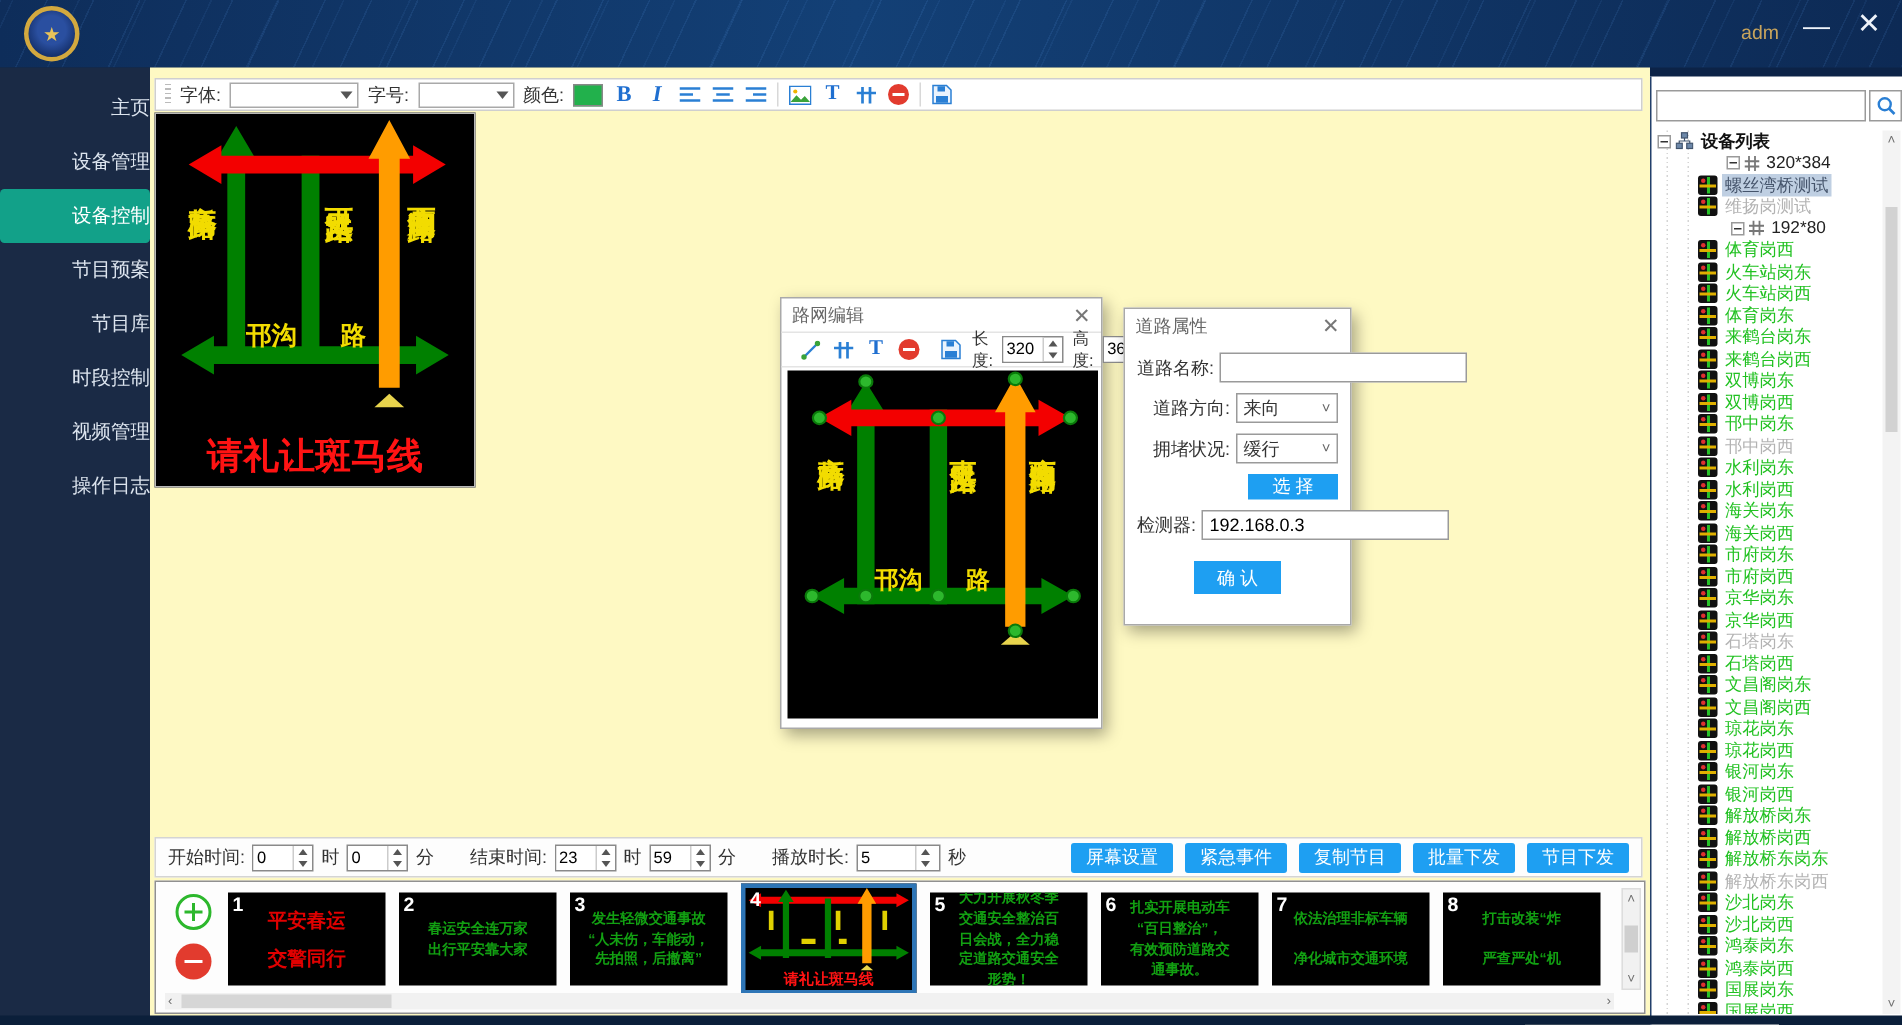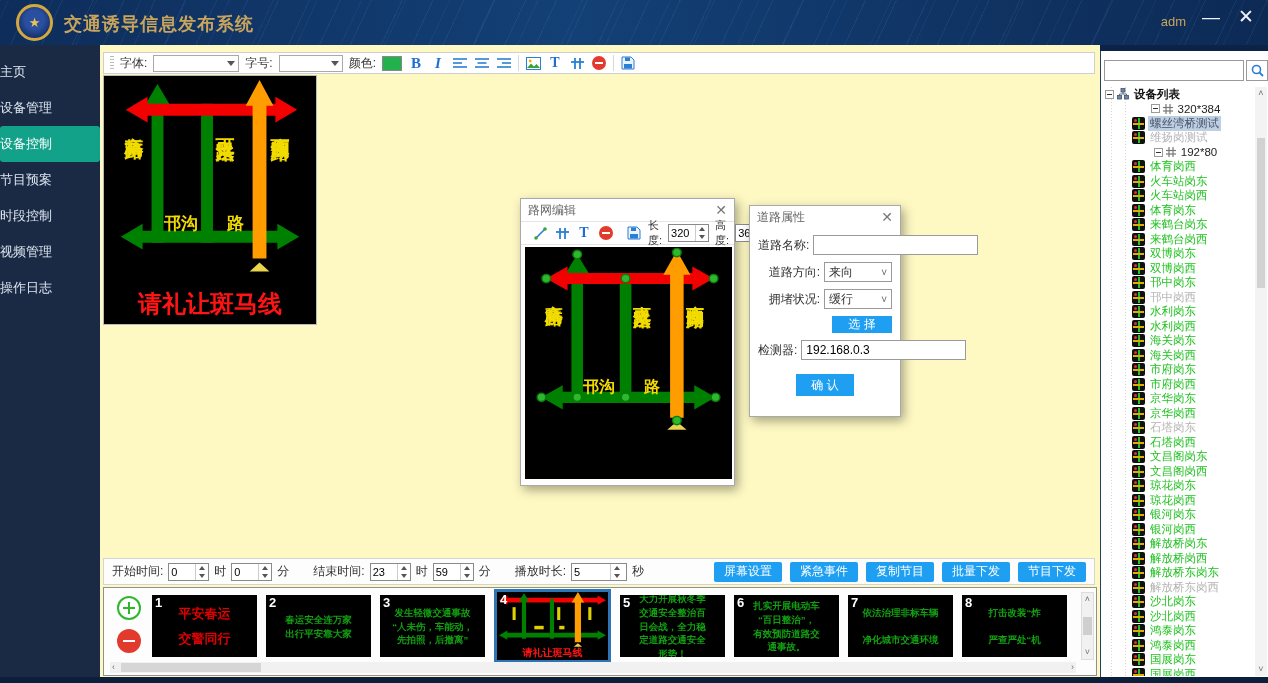--- a/index.html
+++ b/index.html
@@ -18,21 +18,21 @@
     border:3px solid #d3a93f; display:flex; align-items:center; justify-content:center; }
   .logo .star { color:#e8c35a; font-size:13px; line-height:1; }
   .app-title { position:absolute; left:64px; top:12px; color:#c8a45c; font-size:18px; font-weight:bold; letter-spacing:1px; }
   .hdr-user { position:absolute; right:82px; top:14px; color:#c8a45c; font-size:13px; }
   .win-btn { position:absolute; top:8px; color:#eef3fa; font-size:18px; line-height:18px; cursor:default; }
   .win-min { right:48px; }
   .win-close { right:14px; font-size:19px; }
 
   
   .sidebar { position:absolute; left:0; top:45px; width:100px; height:638px; background:#1a2a45; padding-top:9px; }
-  .side-item { height:36px; line-height:36px; text-align:left; color:#dde5ef; font-size:13px; cursor:default; }
+  .side-item { height:36px; line-height:36px; text-align:right; color:#dde5ef; font-size:13px; cursor:default; }
   .side-item.active { background:#12a189; color:#fff; border-radius:3px; }
 
   
   .main { position:absolute; left:100px; top:45px; width:1000px; height:633px; background:#fef9c3; }
 
   
   .toolbar { position:absolute; left:3px; top:7px; width:992px; height:22px; background:#fff;
     border:1px solid #cfcfcf; display:flex; align-items:center; gap:6px; padding:0 6px; font-size:12px; color:#333; }
   .grip { width:4px; height:14px; background:repeating-linear-gradient(180deg,#bbb 0 1px, transparent 1px 3px); }
   .mini-select { display:inline-flex; align-items:center; justify-content:flex-end; width:86px; height:17px;
@@ -160,36 +160,36 @@
 </style>
 </head>
 <body>
 
 <div class="app">
 
   <div class="header">
     <div class="logo">
         <span class="star">★</span>
       </div>
-    <div class="app-title">交通诱导信息发布系统</div>
     <div class="hdr-user">adm</div>
     <div class="win-btn win-min">—</div>
     <div class="win-btn win-close">✕</div>
   </div>
 
   <div class="sidebar">
 
       <div class="side-item">主页</div>
 
       <div class="side-item">设备管理</div>
 
       <div class="side-item active">设备控制</div>
 
       <div class="side-item">节目预案</div>
 
+      <div class="side-item">节目库</div>
 
       <div class="side-item">时段控制</div>
 
       <div class="side-item">视频管理</div>
 
       <div class="side-item">操作日志</div>
 
   </div>
 
   <div class="main">

